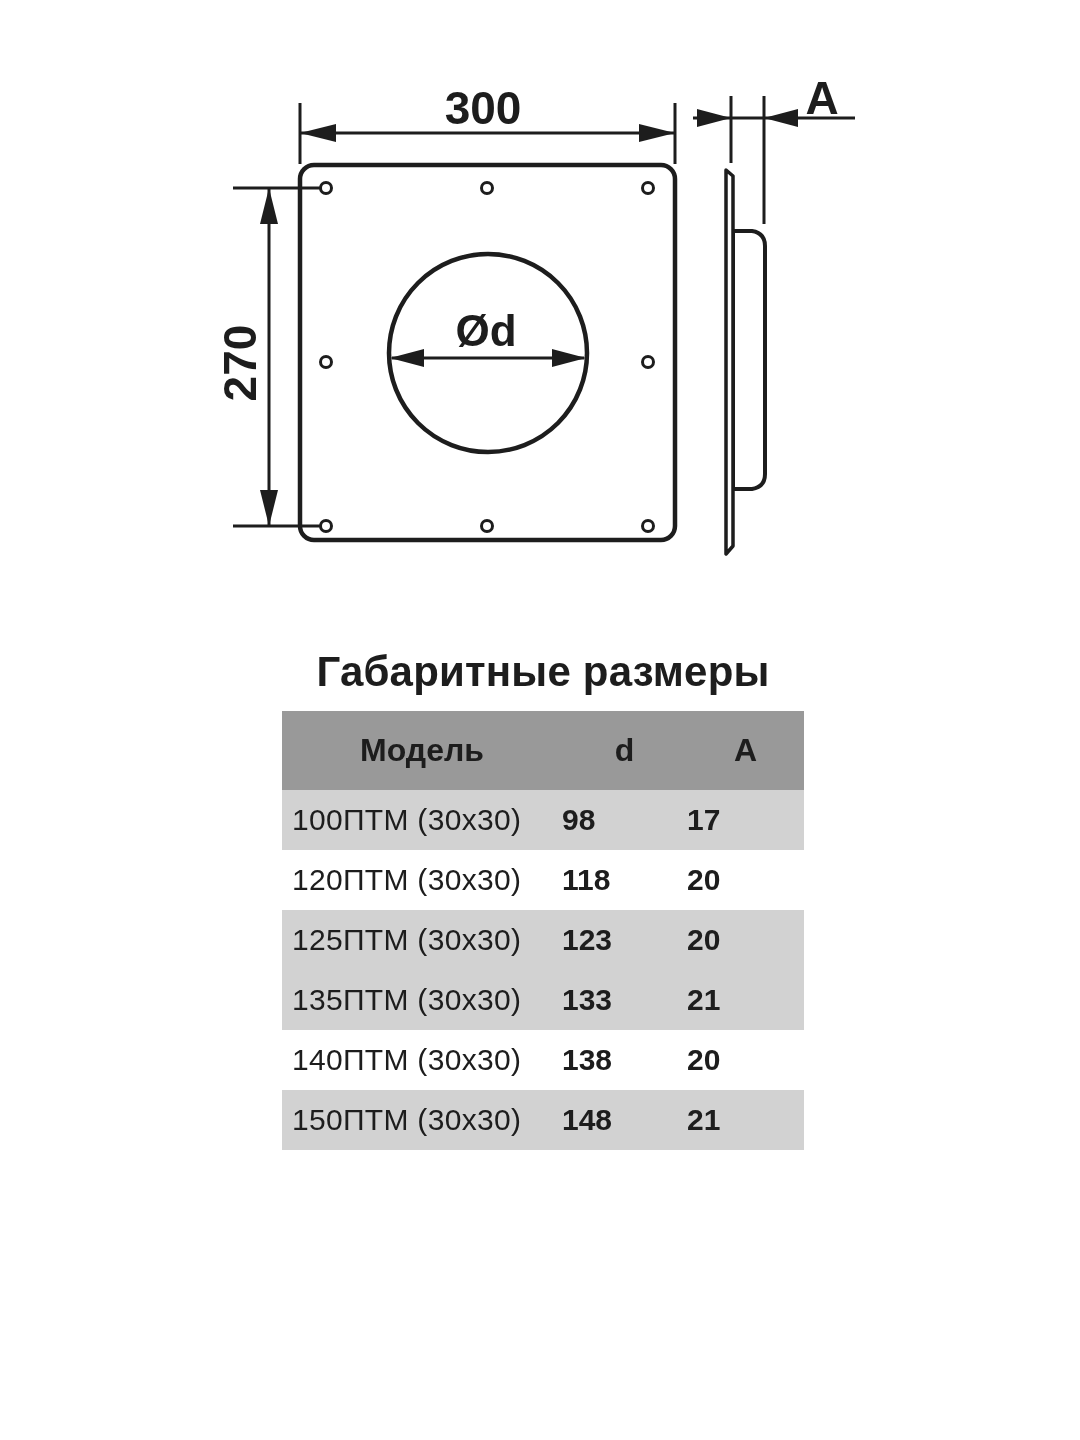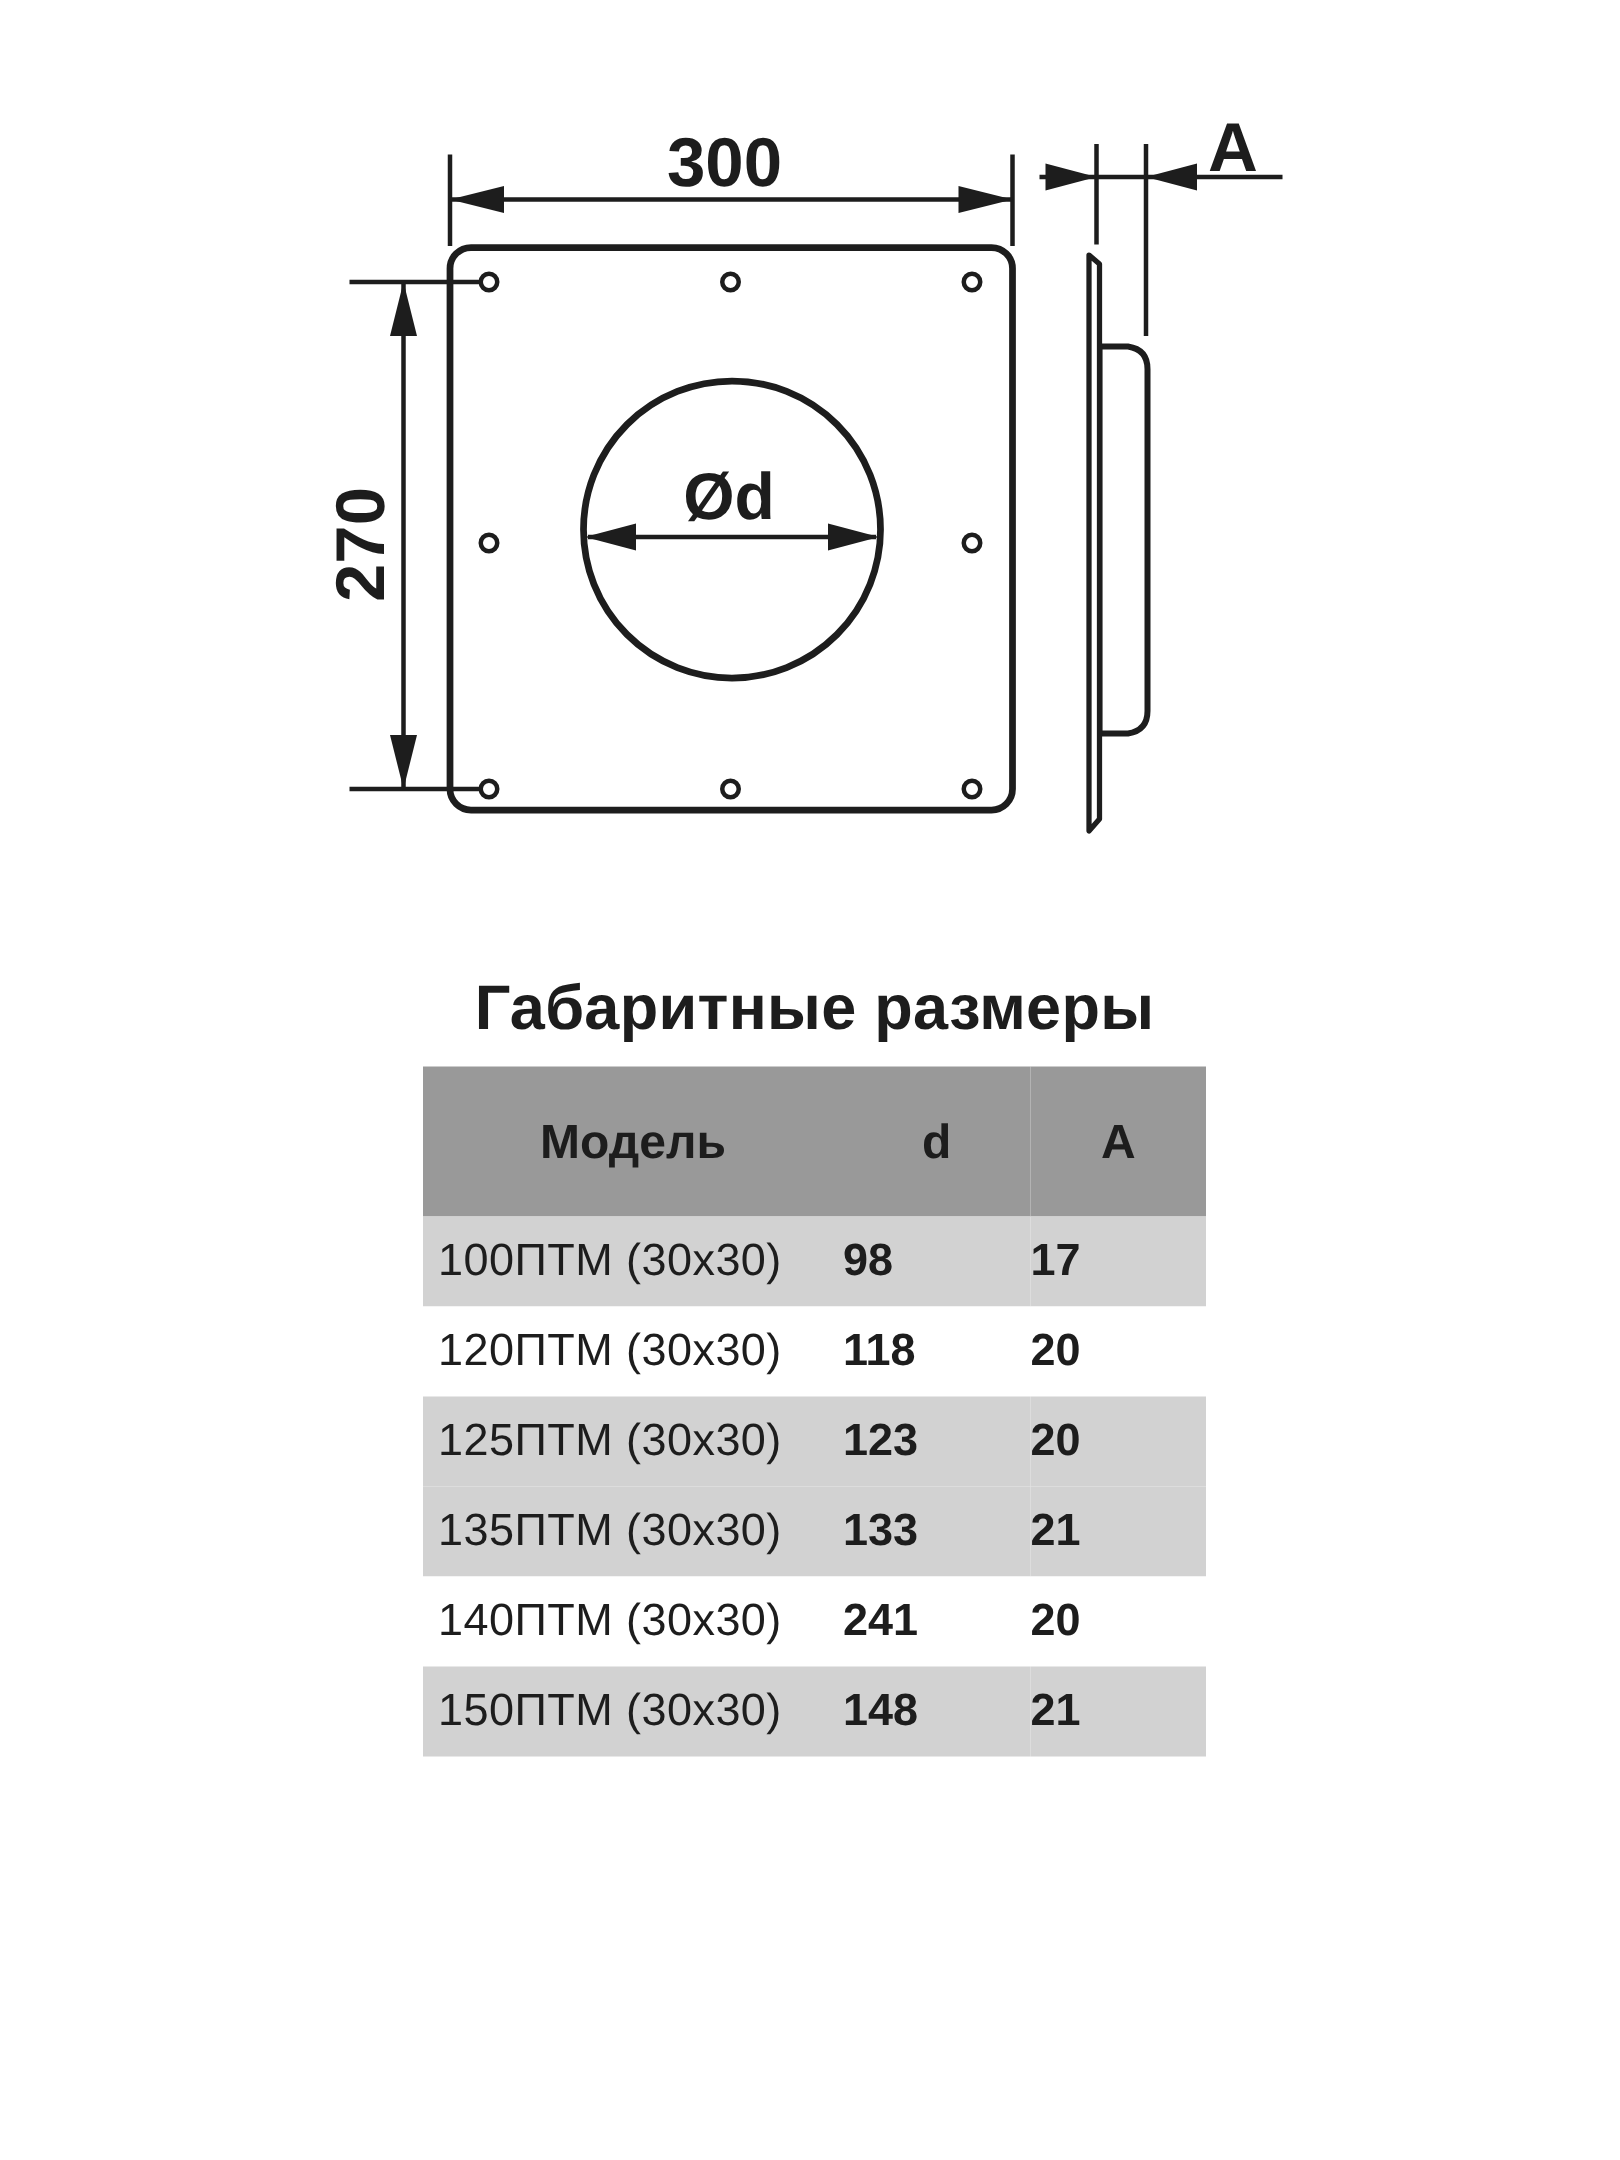--- a/index.html
+++ b/index.html
@@ -54,21 +54,21 @@
     width:522px;
     border-collapse:collapse;
     table-layout:fixed;
     font-size:30px;
   }
   .dim-table col.c-model{width:280px;}
   .dim-table col.c-d{width:125px;}
   .dim-table col.c-a{width:117px;}
   .dim-table th{
     background:var(--header-bg);
-    height:100px;
+    height:79px;
     font-weight:700;
     text-align:center;
     vertical-align:middle;
     font-size:32px;
   }
   .dim-table td{
     height:60px;
     vertical-align:middle;
     background:#ffffff;
     margin-left:20px;
@@ -184,21 +184,21 @@
           <td class="num-cell">123</td>
           <td class="num-cell">20</td>
         </tr>
         <tr class="alt">
           <td class="model-cell">135ПТМ (30х30)</td>
           <td class="num-cell">133</td>
           <td class="num-cell">21</td>
         </tr>
         <tr>
           <td class="model-cell">140ПТМ (30х30)</td>
-          <td class="num-cell">241</td>
+          <td class="num-cell">138</td>
           <td class="num-cell">20</td>
         </tr>
         <tr class="alt">
           <td class="model-cell">150ПТМ (30х30)</td>
           <td class="num-cell">148</td>
           <td class="num-cell">21</td>
         </tr>
       </tbody>
   </table>
 

